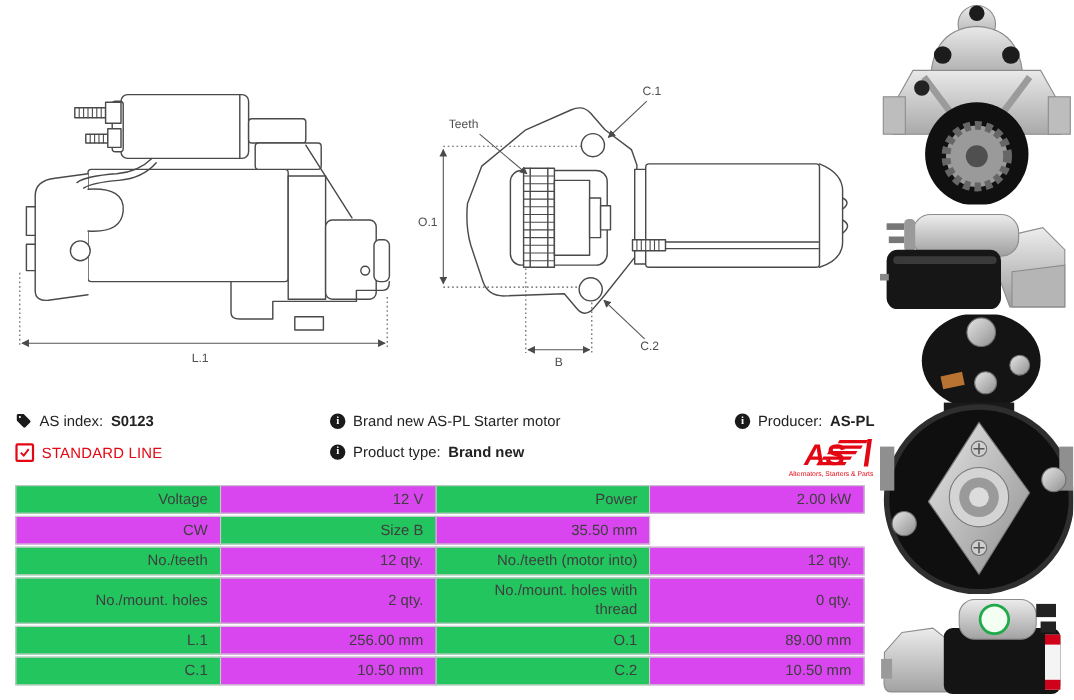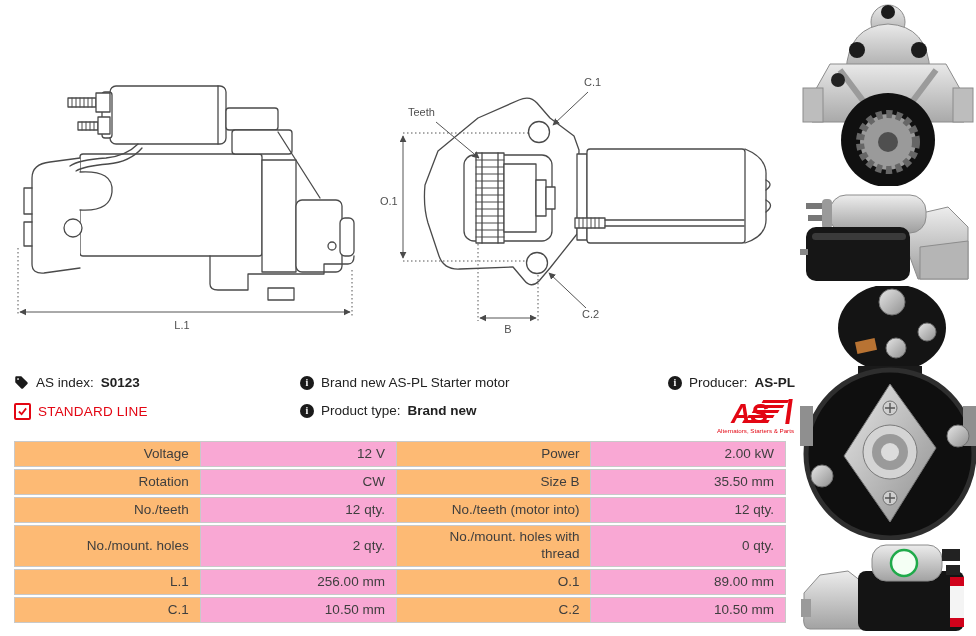--- a/index.html
+++ b/index.html
@@ -27,23 +27,23 @@
              font-size:10px;font-weight:700;font-family:"Liberation Serif",serif;flex:0 0 14px;}
   .check-icon{width:13px;height:13px;border:2px solid #e30613;border-radius:2px;
               display:inline-flex;align-items:center;justify-content:center;flex:0 0 13px;}
   .logo-wrap{justify-self:end;text-align:left;margin-top:-6px;}
 
   
   #spec{position:absolute;left:14px;top:441px;width:772px;display:flex;flex-direction:column;gap:2px;}
   .srow{display:grid;grid-template-columns:24.2% 25.4% 25.2% 25.2%;}
   .cell{box-sizing:border-box;border:1px solid #c9c9c9;min-height:26px;
         display:flex;align-items:center;justify-content:flex-end;text-align:right;
-        padding:2px 11px;font-size:13.5px;color:#3e3e3e;background:#f9a8d4;line-height:1.25;}
+        padding:2px 11px;font-size:13.5px;color:#3e3e3e;background:#d946ef;line-height:1.25;}
   .cell + .cell{margin-left:-1px;}
-  .cell.lab{background:#fdba74;}
+  .cell.lab{background:#22c55e;}
   .srow.tall .cell{min-height:42px;}
 </style>
 </head>
 <body>
 
 <div id="page">
 
   <svg id="drawing-side" class="drawing" width="356" height="266" viewBox="0 0 356 266">
     <defs>
       <marker id="arrL" viewBox="0 0 10 10" refX="9" refY="5" markerWidth="7" markerHeight="7" orient="auto-start-reverse">
@@ -283,21 +283,20 @@
   </div>
 
   <div id="spec">
     <div class="srow">
       <div class="cell lab">Voltage</div>
       <div class="cell">12 V</div>
       <div class="cell lab">Power</div>
       <div class="cell">2.00 kW</div>
     </div>
     <div class="srow">
-      <div class="cell lab">Rotation</div>
       <div class="cell">CW</div>
       <div class="cell lab">Size B</div>
       <div class="cell">35.50 mm</div>
     </div>
     <div class="srow">
       <div class="cell lab">No./teeth</div>
       <div class="cell">12 qty.</div>
       <div class="cell lab">No./teeth (motor into)</div>
       <div class="cell">12 qty.</div>
     </div>

